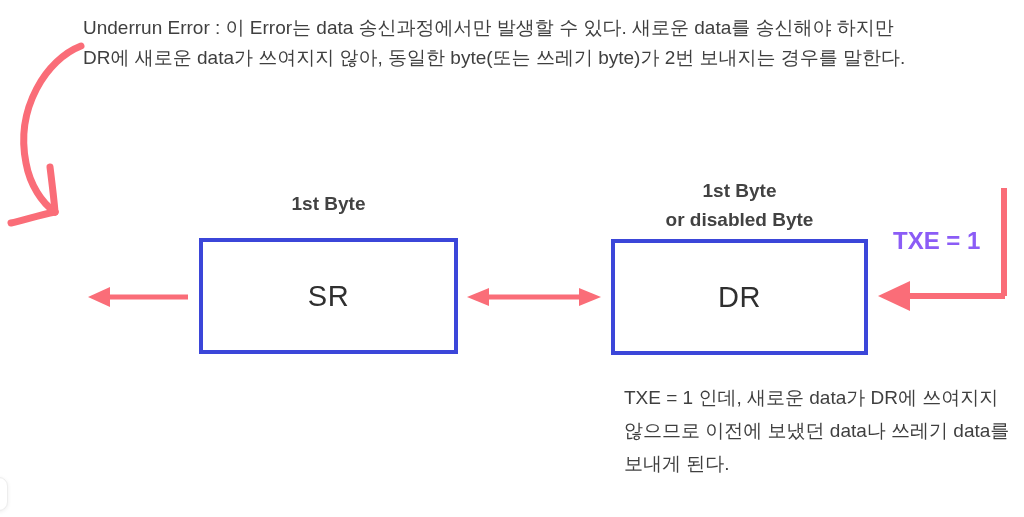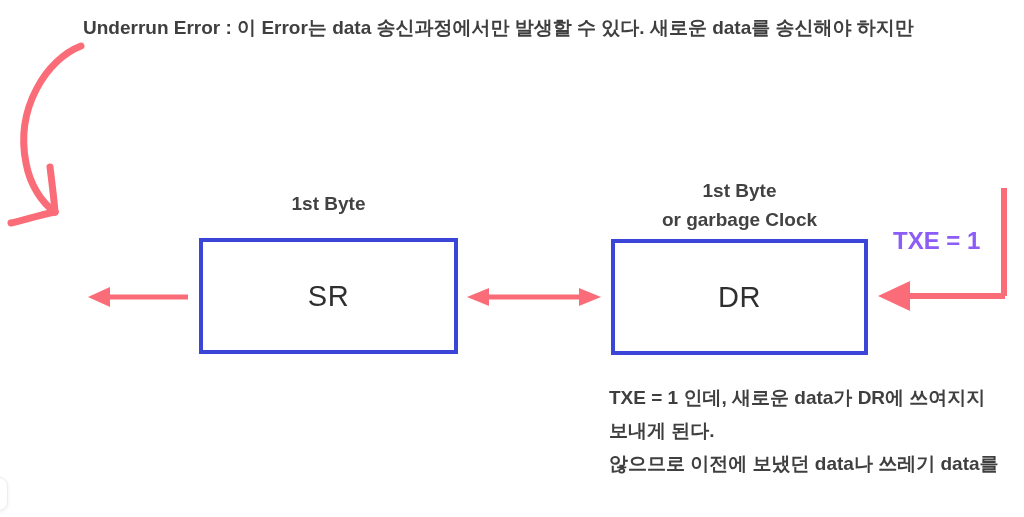--- a/index.html
+++ b/index.html
@@ -14,21 +14,21 @@
     font-family: "Liberation Sans", "DejaVu Sans", sans-serif;
     color: var(--text);
   }
   .page {
     position: relative;
     width: 1024px;
     height: 517px;
     overflow: hidden;
     background: #ffffff;
   }
-  .para { position: absolute; font-size: 19px; font-weight: 700; color: var(--text); white-space: nowrap; }
+  .para { position: absolute; font-size: 19px; font-weight: 400; color: var(--text); white-space: nowrap; }
   .para .line { line-height: 30px; }
 
   .underrun-para { left: 83px; top: 13px; }
   .pec-para { left: 83px; top: 106px; }
 
   .caption { position: absolute; text-align: center; font-size: 19px; font-weight: 600; color: #424242; }
   .sr-caption { left: 199px; top: 191px; width: 259px; line-height: 26px; }
   .dr-caption { left: 611px; top: 176px; width: 257px; line-height: 29px; }
 
   .reg-box {
@@ -42,21 +42,21 @@
   .sr-box { left: 199px; top: 238px; width: 259px; height: 116px; }
   .dr-box { left: 611px; top: 239px; width: 257px; height: 116px; }
 
   .txe-label {
     position: absolute; left: 893px; top: 227px;
     font-size: 24px; font-weight: 700; color: var(--txe-purple);
     white-space: nowrap;
   }
 
   .note-para { left: 609px; top: 381px; }
-  .note-para .line { line-height: 33px; }
+  .note-para .line { line-height: 33px; margin-left: 15px; }
 
   .arrow-svg { position: absolute; color: var(--arrow-pink); display: block; }
   .left-arrow { left: 84px; top: 284px; }
   .double-arrow { left: 463px; top: 284px; }
   .txe-arrow { left: 872px; top: 184px; }
   .curved-arrow { left: 2px; top: 33px; }
 
   .corner-card {
     position: absolute; left: -20px; top: 477px;
     width: 28px; height: 34px;
@@ -72,27 +72,28 @@
 <div class="page">
 
   <svg class="arrow-svg curved-arrow" width="90" height="200" viewBox="0 0 90 200" fill="none">
     <path d="M 79,13 C 45,26 13,75 24,130 C 28,152 40,170 53,179" stroke="currentColor" stroke-width="7" stroke-linecap="round" fill="none"></path>
     <path d="M 48,134 C 50,150 52,166 53,179" stroke="currentColor" stroke-width="7" stroke-linecap="round" fill="none"></path>
     <path d="M 9,190 C 22,187 38,182 53,179" stroke="currentColor" stroke-width="7" stroke-linecap="round" fill="none"></path>
   </svg>
 
   <div class="para underrun-para">
     <div class="line">Underrun Error : 이 Error는 data 송신과정에서만 발생할 수 있다. 새로운 data를 송신해야 하지만</div>
+    <div class="line">DR에 새로운 data가 쓰여지지 않아, 동일한 byte(또는 쓰레기 byte)가 2번 보내지는 경우를 말한다.</div>
   </div>
 
 
   <div class="caption sr-caption">1st Byte</div>
   <div class="caption dr-caption">
     <div>1st Byte</div>
-    <div>or garbage Clock</div>
+    <div>or disabled Byte</div>
   </div>
 
   <div class="reg-box dr-box">
     <span>DR</span>
   </div>
 
   <div class="reg-box sr-box">
     <span>SR</span>
   </div>
 
@@ -110,19 +111,19 @@
   <div class="txe-label">TXE = 1</div>
 
   <svg class="arrow-svg txe-arrow" width="140" height="134" viewBox="0 0 140 134">
     <line x1="132" y1="4" x2="132" y2="112" stroke="currentColor" stroke-width="6"></line>
     <line x1="32" y1="112" x2="133" y2="112" stroke="currentColor" stroke-width="6"></line>
     <polygon points="6,112 38,97 38,127" fill="currentColor"></polygon>
   </svg>
 
   <div class="para note-para">
     <div class="line">TXE = 1 인데, 새로운 data가 DR에 쓰여지지</div>
+    <div class="line">않으므로 이전에 보냈던 data나 쓰레기 data를</div>
     <div class="line">보내게 된다.</div>
-    <div class="line">않으므로 이전에 보냈던 data나 쓰레기 data를</div>
   </div>
 
   <div class="corner-card"></div>
 
 </div>
 
 </body></html>

